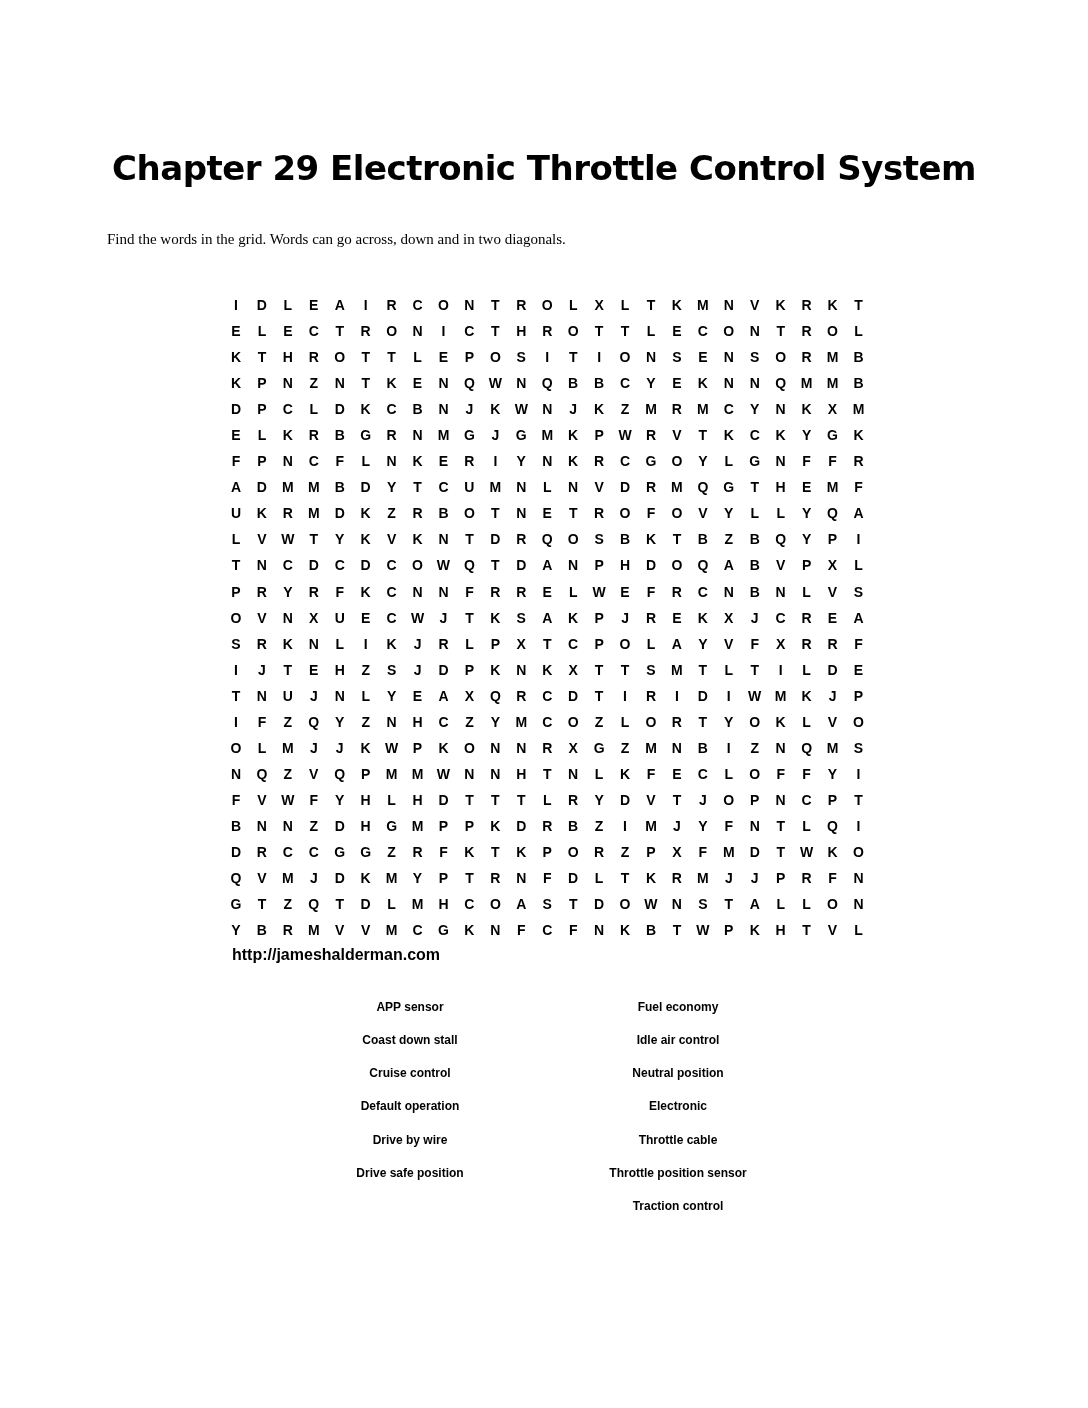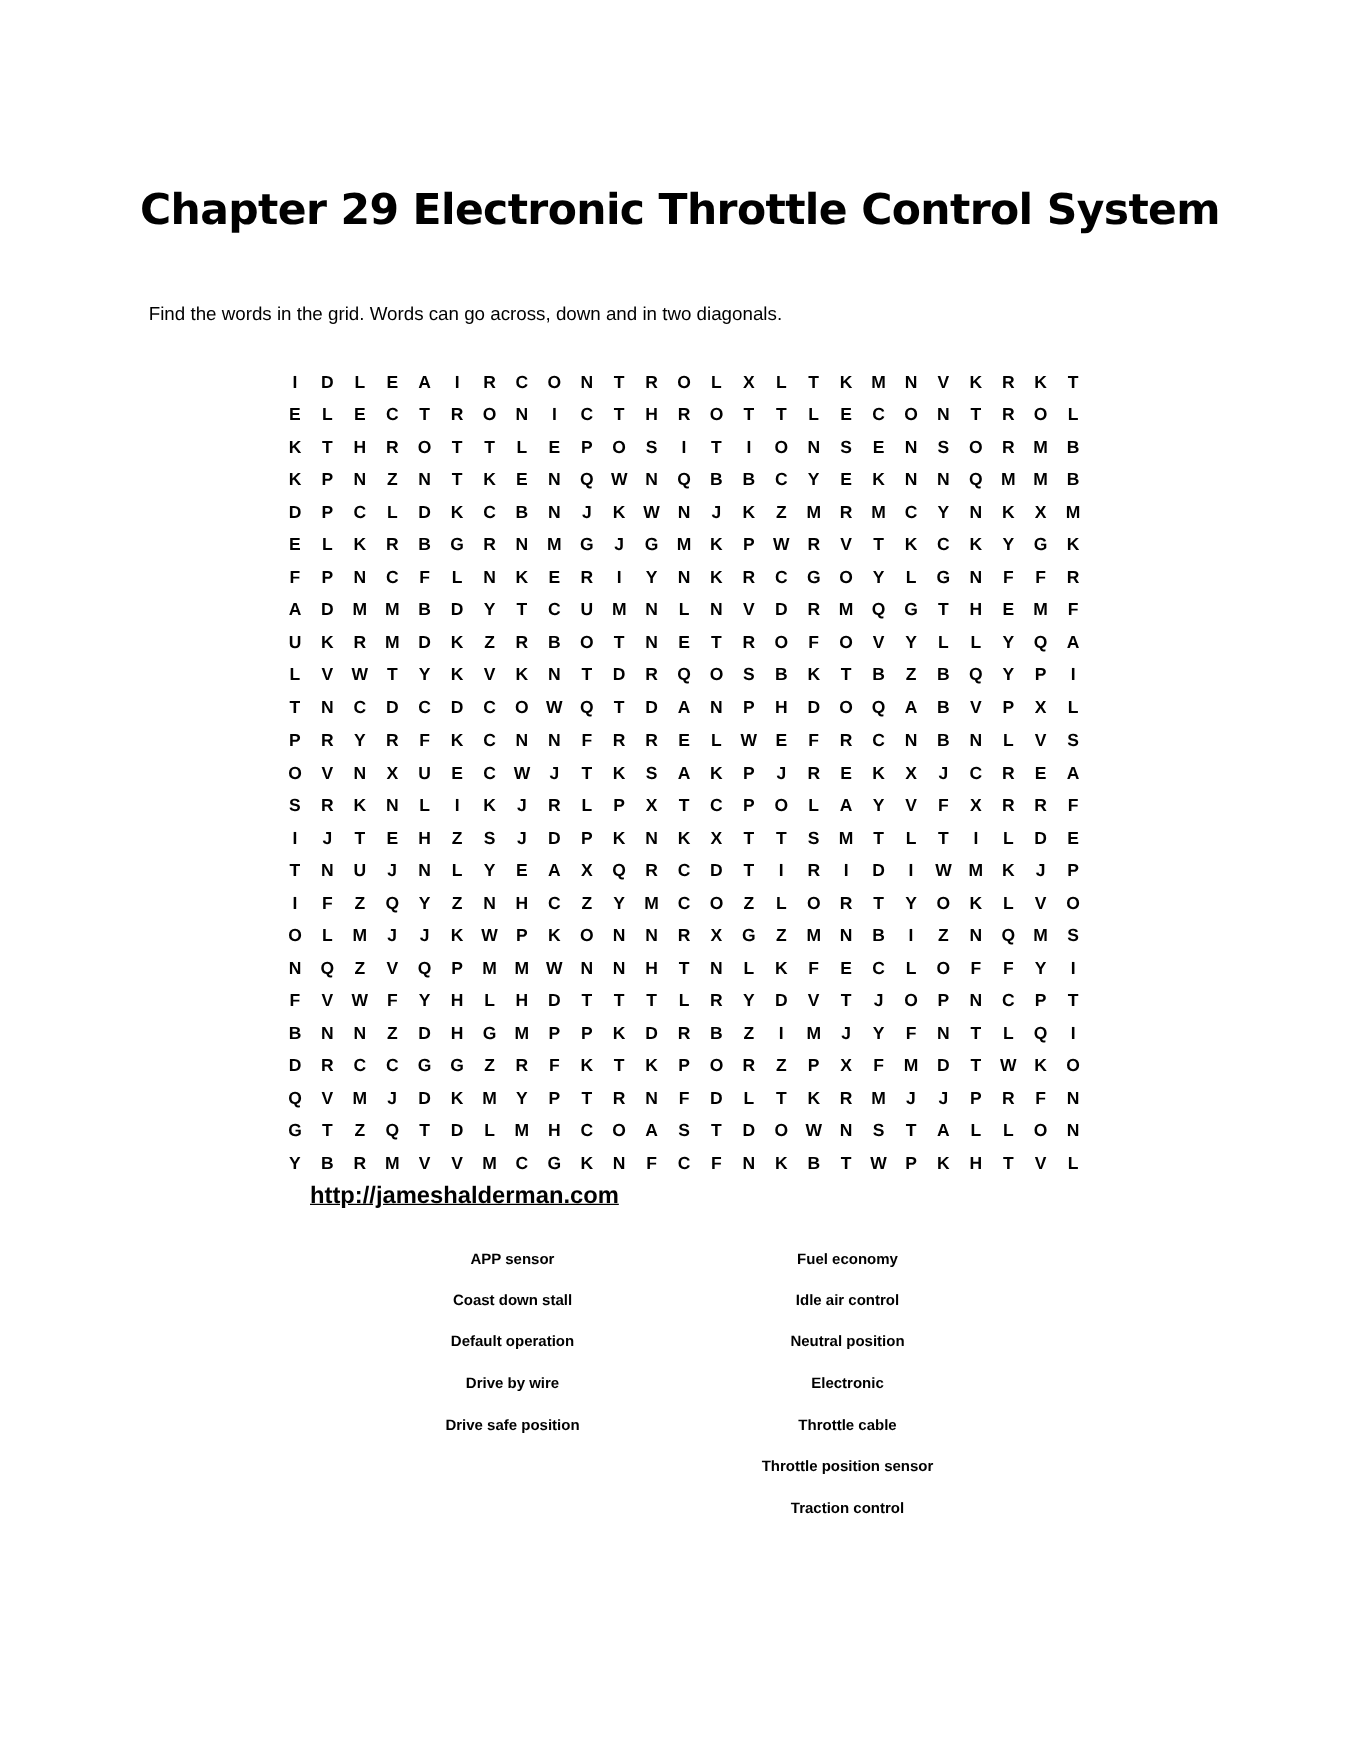--- a/index.html
+++ b/index.html
@@ -25,21 +25,22 @@
     font-size: 34px;
     font-weight: 600;
     letter-spacing: -0.5px;
     margin: 0;
   }
   .instructions {
     position: absolute;
     top: 231px;
     left: 107px;
     font-size: 15px;
-    margin: 12px;
+    margin: 0;
+    font-family: Liberation Serif, serif;
   }
   .word-grid {
     position: absolute;
     top: 292px;
     left: 223px;
   }
   .grid-row {
     display: flex;
   }
   .grid-cell {
@@ -47,25 +48,24 @@
     height: 26.06px;
     display: flex;
     align-items: center;
     justify-content: center;
     font-size: 14px;
     font-weight: bold;
   }
   .source-url {
     position: absolute;
     top: 946px;
-    left: 248px;
-    font-size: 19px;
+    left: 232px;
+    font-size: 16px;
     font-weight: bold;
     margin: 0;
-    text-decoration: underline;
   }
   .word-col {
     position: absolute;
     top: 991px;
     width: 360px;
     text-align: center;
   }
   .word-col-left  { left: 230px; }
   .word-col-right { left: 498px; }
   .word-item {
@@ -758,20 +758,21 @@
       <span class="grid-cell">V</span>
       <span class="grid-cell">L</span>
     </div>
   </div>
 
 <p class="source-url">http://jameshalderman.com</p>
 
 <div class="word-col word-col-left">
     <div class="word-item">APP sensor</div>
     <div class="word-item">Coast down stall</div>
+    <div class="word-item">Cruise control</div>
     <div class="word-item">Default operation</div>
     <div class="word-item">Drive by wire</div>
     <div class="word-item">Drive safe position</div>
   </div>
 
 <div class="word-col word-col-right">
     <div class="word-item">Fuel economy</div>
     <div class="word-item">Idle air control</div>
     <div class="word-item">Neutral position</div>
     <div class="word-item">Electronic</div>

